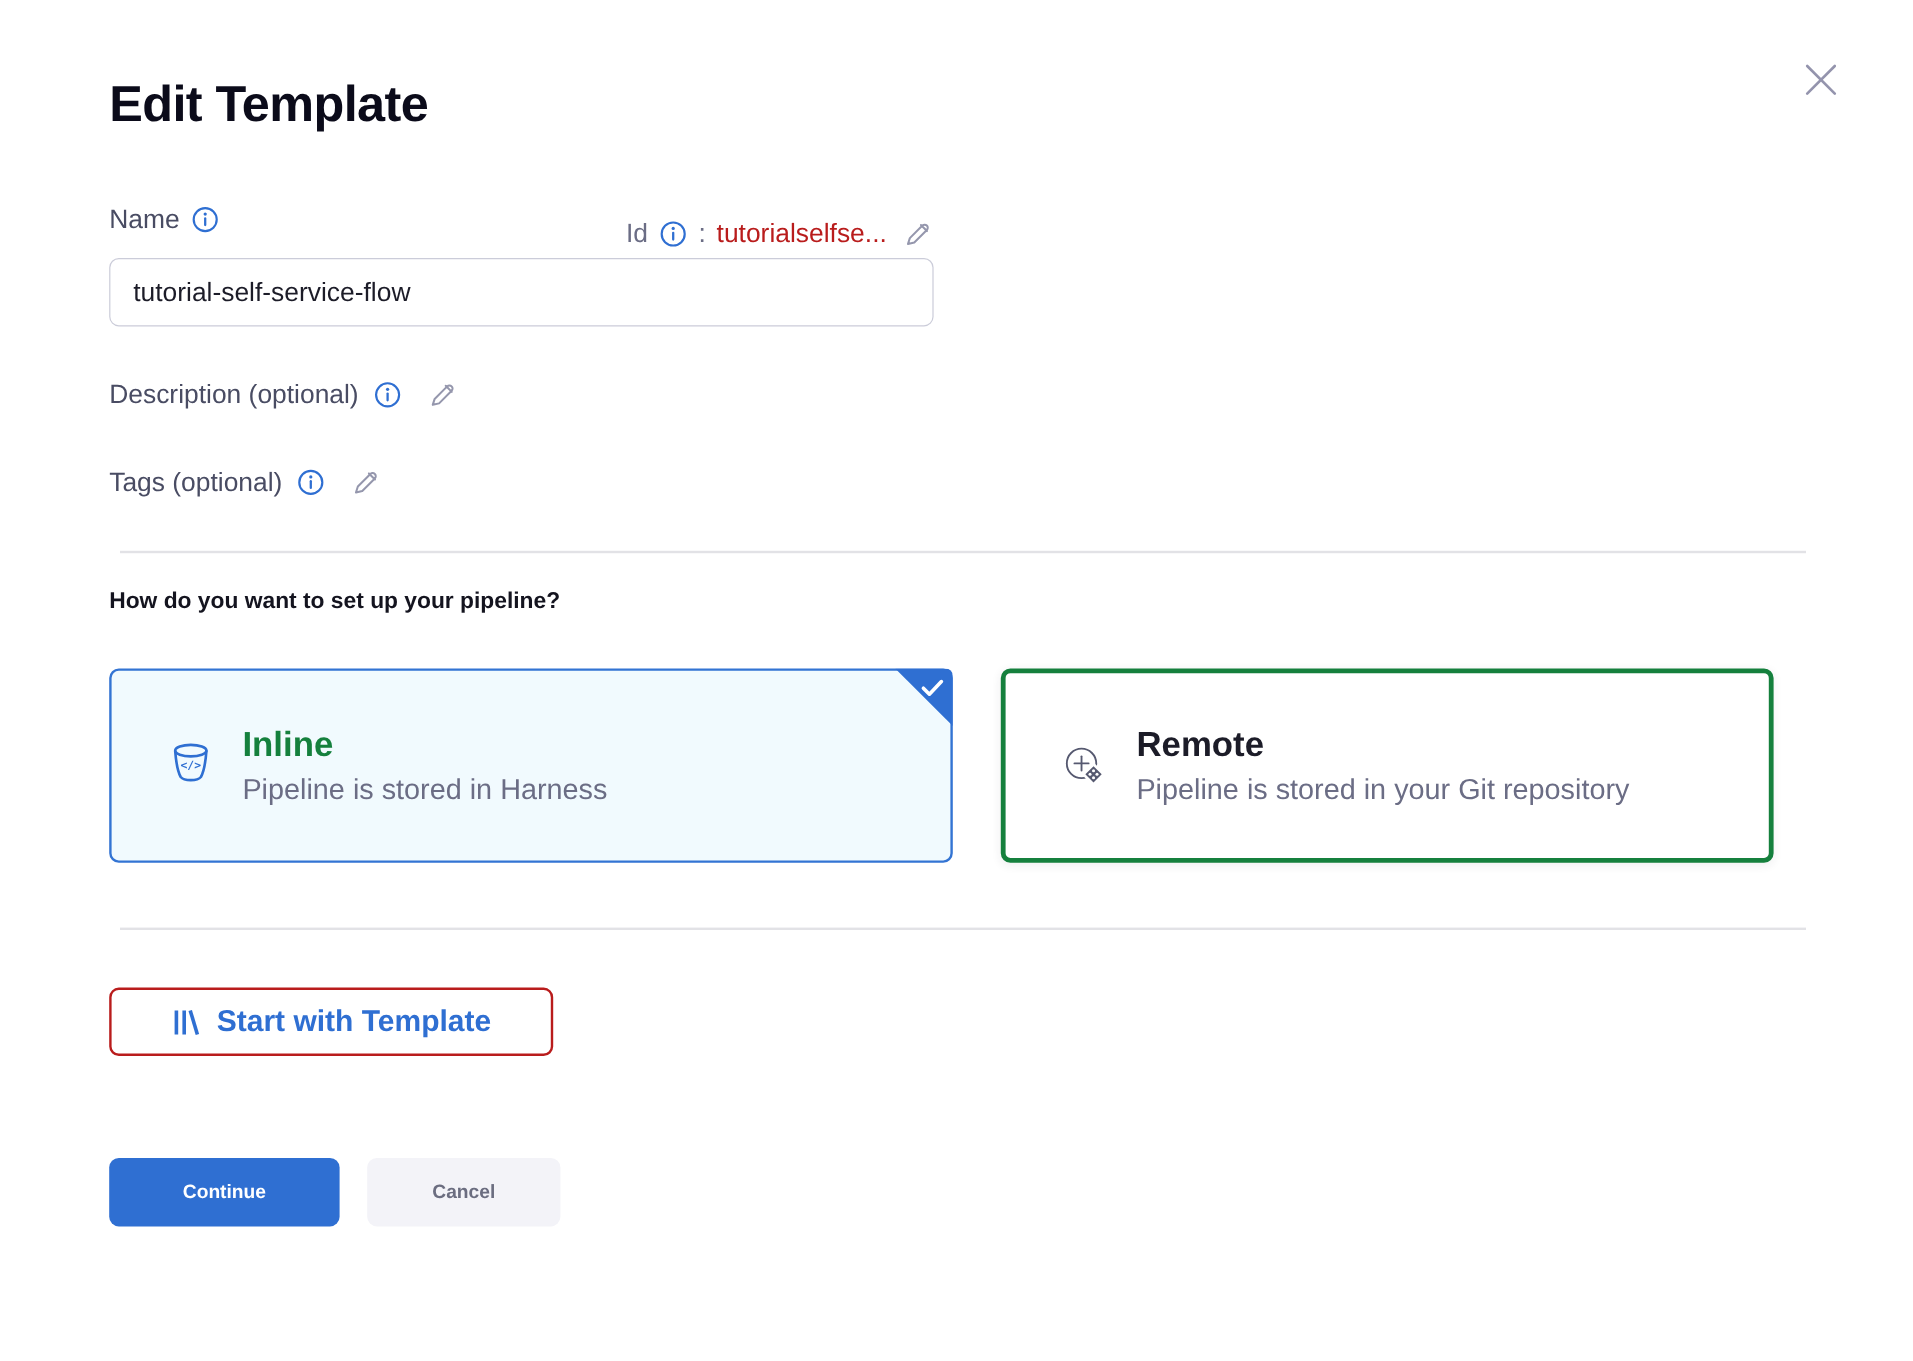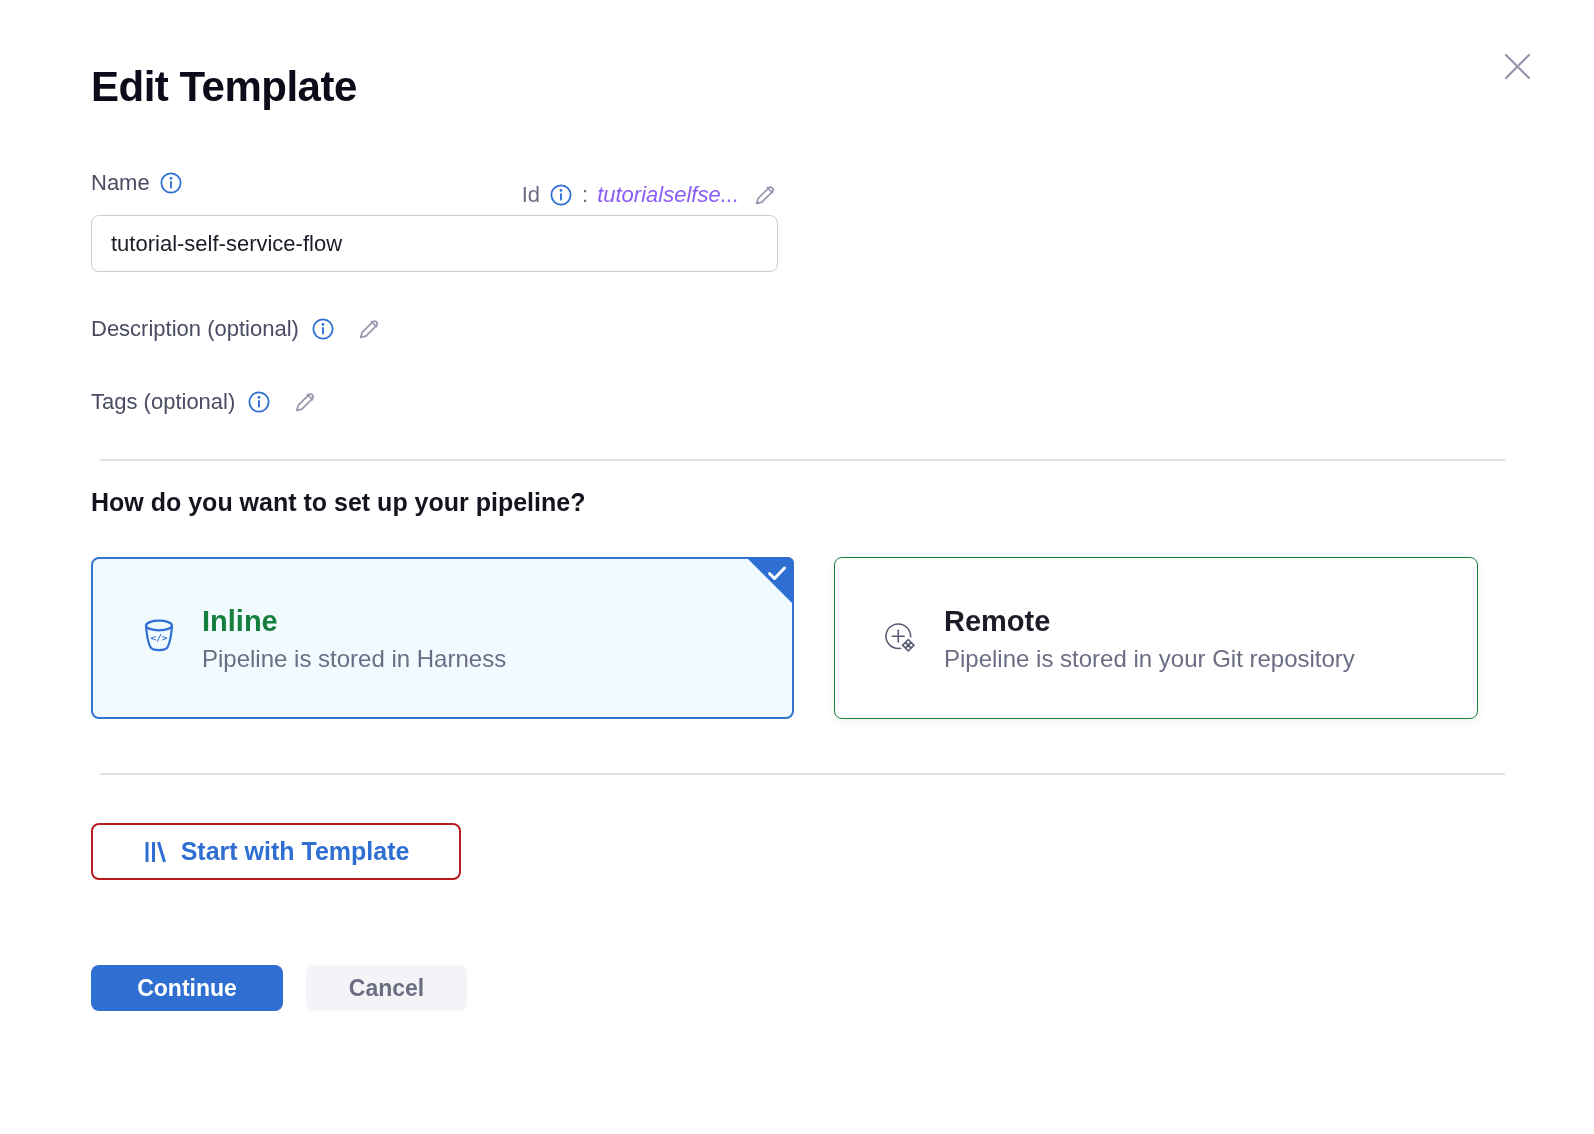--- a/index.html
+++ b/index.html
@@ -12,58 +12,58 @@
 
   .close-btn { position:absolute; top:50px; right:61px; width:32px; height:32px; cursor:pointer; display:flex; align-items:center; justify-content:center; }
 
   .title { font-size:42px; line-height:48px; font-weight:bold; color:#0b0b1a; letter-spacing:-0.5px; }
 
   .name-row { margin-top:57px; width:687px; height:30px; display:flex; align-items:center; justify-content:space-between;text-align:center; }
   .label { font-size:22px; color:#494c63; display:inline-flex; align-items:center; gap:9px; }
   .id-group { display:inline-flex; align-items:center; gap:9px; font-size:22px;margin-top:24px; }
   .id-label { color:#6b6d85; display:inline-flex; align-items:center; gap:9px; }
   .id-colon { color:#6b6d85; }
-  .id-value { color:#8b5cf6; cursor:pointer;font-style:italic; }
+  .id-value { color:#b91c1c; cursor:pointer; }
 
   .name-input {
     margin-top:17px; width:687px; height:57px; border:1px solid #cbccd9; border-radius:8px;
     font-family:"Liberation Sans", sans-serif; font-size:22px; color:#1c1c28; padding:0 19px; outline:none; display:block; background:#fff;
   }
 
   .field-row { margin-top:41px; height:32px; display:flex; align-items:center; gap:12px; }
 
   .divider { height:2px; background:#e2e2e6; margin:41px 0 0 9px; }
   .divider-2 { height:2px; background:#e2e2e6; margin:54px 0 0 9px; }
 
-  .setup-heading { margin-top:26px; font-size:25px; line-height:30px; font-weight:bold; color:#14141f; }
+  .setup-heading { margin-top:26px; font-size:19px; line-height:30px; font-weight:bold; color:#14141f; }
 
   .cards { margin-top:40px; display:flex; gap:40px; }
   .card { height:162px; border-radius:8px; position:relative; display:flex; align-items:center; padding-left:46px; cursor:pointer; }
   .card-inline { width:703px; background:#f1fafe; border:2px solid #3374d3; }
-  .card-remote { width:644px; background:#ffffff; border:1px solid #15803d; box-shadow:0 2px 8px rgba(40,41,61,0.07); }
+  .card-remote { width:644px; background:#ffffff; border:4px solid #15803d; box-shadow:0 2px 8px rgba(40,41,61,0.07); }
   .card-icon { width:40px; margin-right:23px; display:flex; align-items:center; justify-content:center; flex:0 0 auto; }
   .card-title { font-size:29px; line-height:34px; font-weight:bold; }
   .card-inline .card-title { color:#15803d; }
   .card-remote .card-title { color:#1c1c28; }
   .card-subtitle { margin-top:7px; font-size:24px; color:#6b6d85; }
 
   .corner {
     position:absolute; top:-2px; right:-2px; width:48px; height:48px; background:#2f6fd2;
     clip-path:polygon(0 0, 100% 0, 100% 100%); border-top-right-radius:6px;
   }
   .corner svg { position:absolute; top:8px; right:7px; }
 
   .template-btn {
     margin-top:48px; width:370px; height:57px; border:2px solid #b91c1c; border-radius:8px; background:#fff;
     color:#2f6fd2; font-size:25px; font-weight:bold; font-family:"Liberation Sans", sans-serif;
     display:flex; align-items:center; justify-content:center; gap:13px; cursor:pointer;
   }
 
   .actions { margin-top:85px; display:flex; gap:23px; }
-  .btn { height:46px; border:none; border-radius:8px; font-size:23px; font-weight:bold; font-family:"Liberation Sans", sans-serif; cursor:pointer; }
+  .btn { height:57px; border:none; border-radius:8px; font-size:16px; font-weight:bold; font-family:"Liberation Sans", sans-serif; cursor:pointer; }
   .btn-continue { width:192px; background:#2f6fd2; color:#ffffff; }
   .btn-cancel { width:161px; background:#f3f3f8; color:#6b6d80; }
 </style>
 </head>
 <body>
 
 <div class="page">
 
   <div class="close-btn">
     <svg width="31" height="31" viewBox="0 0 31 31">

